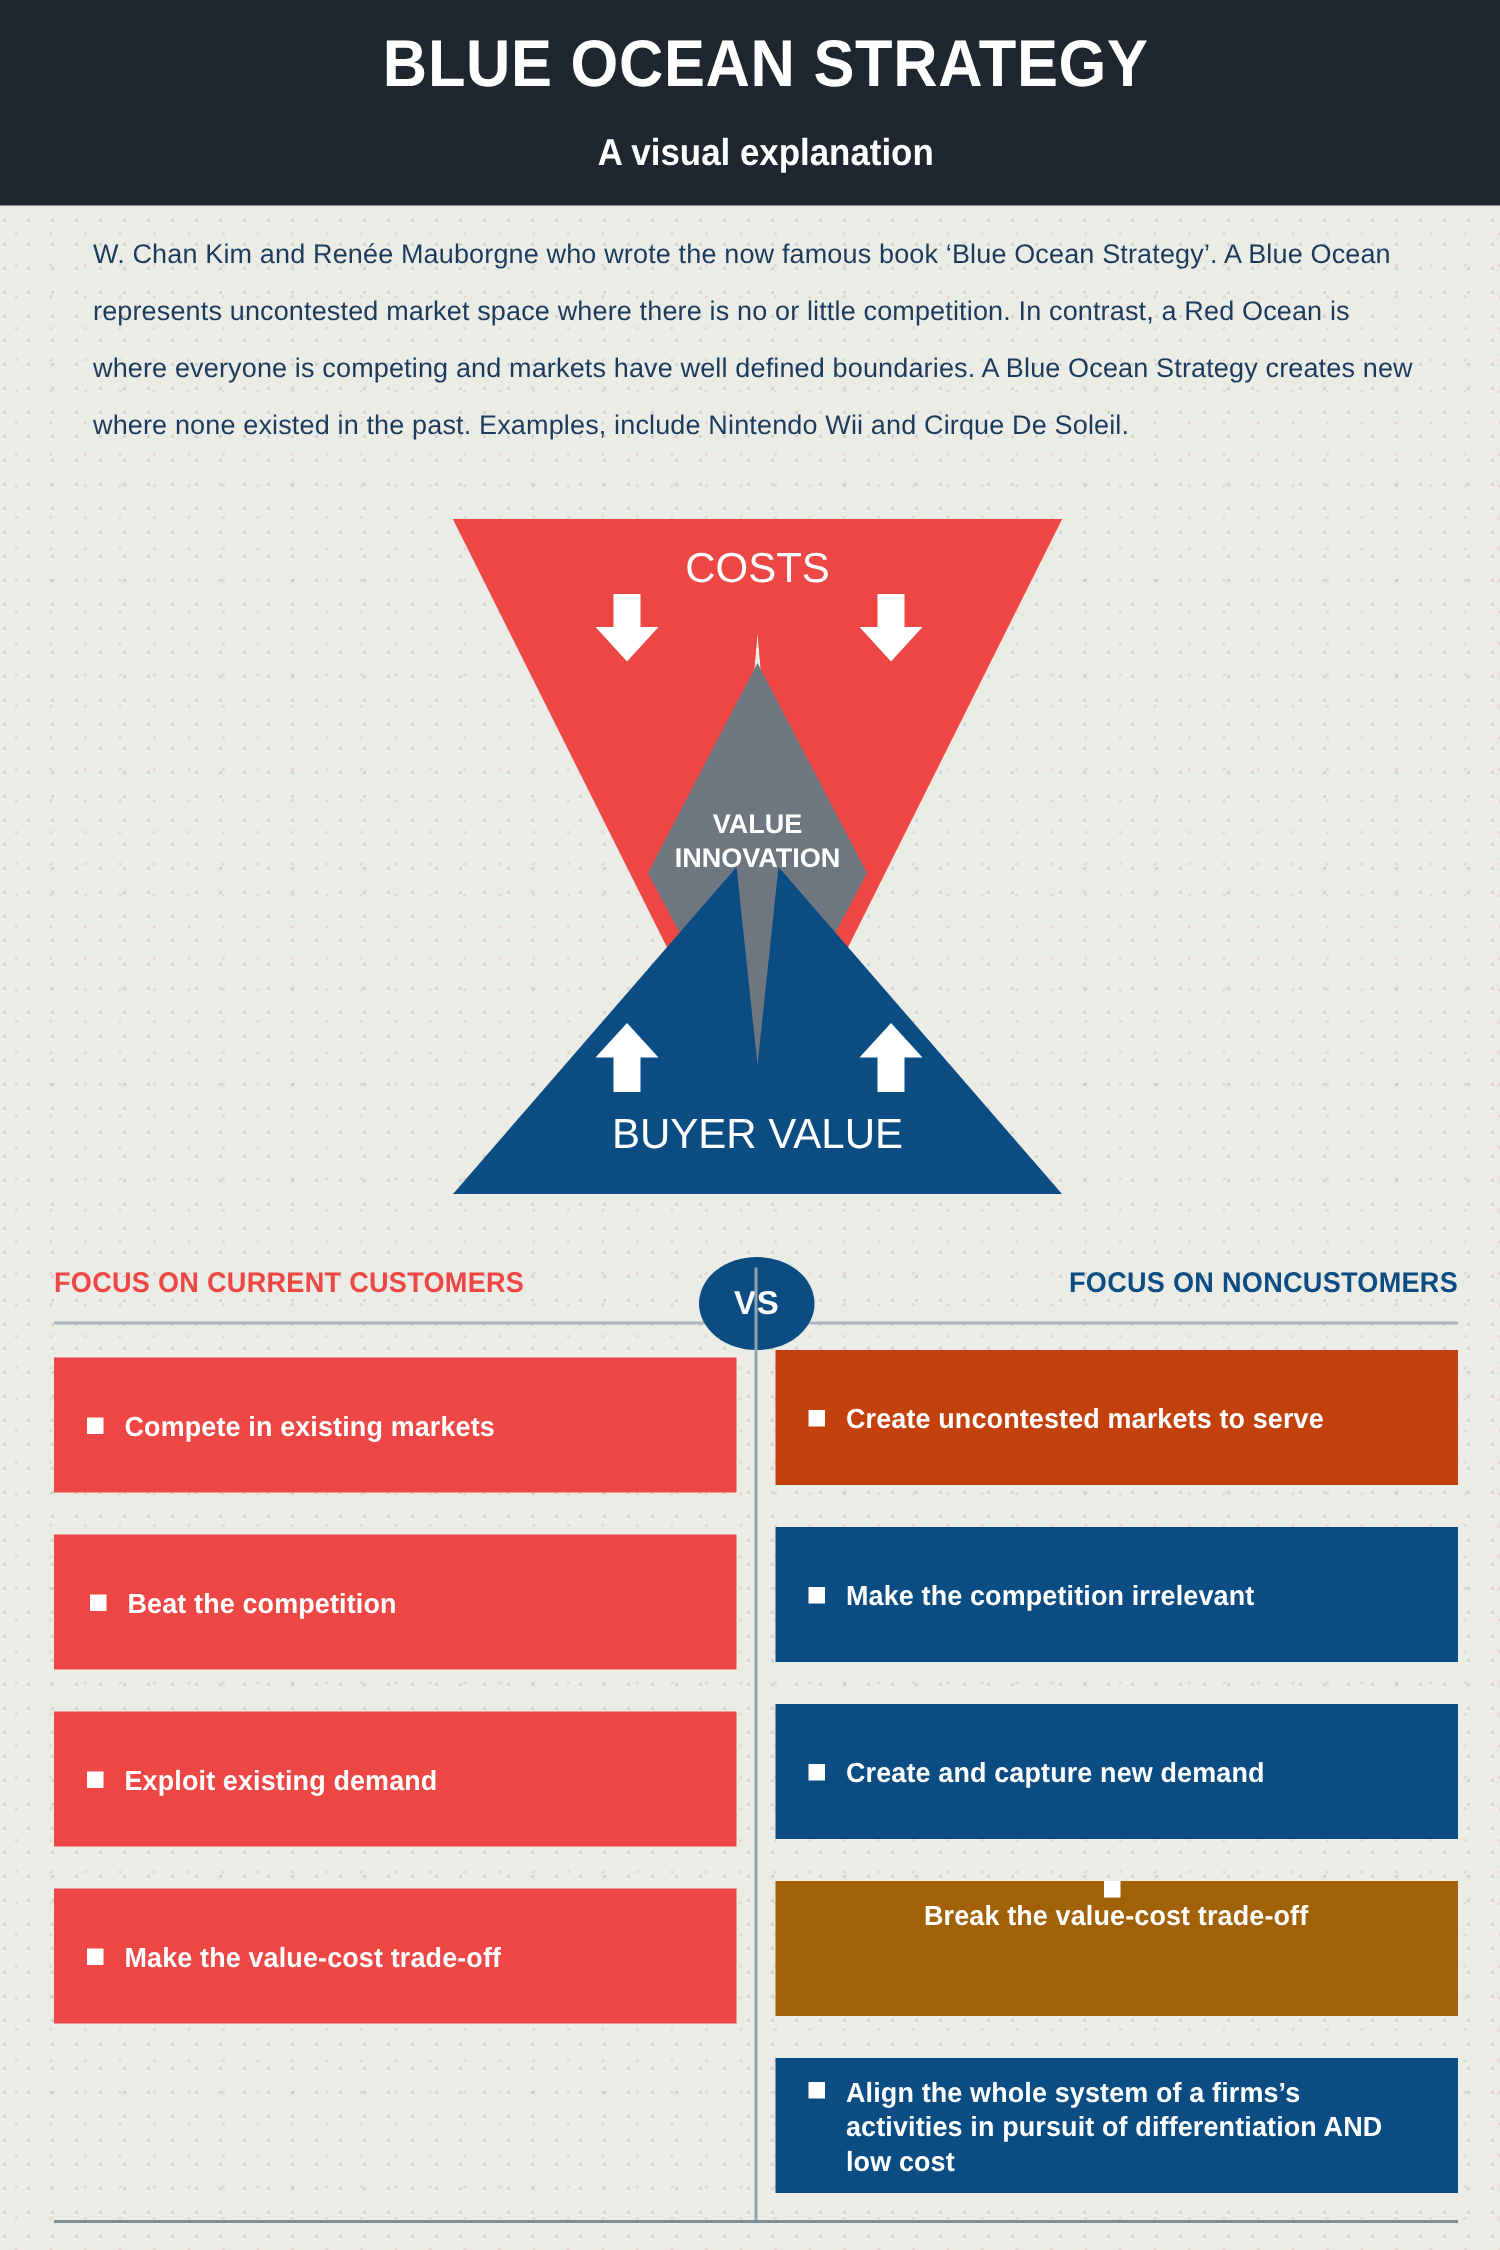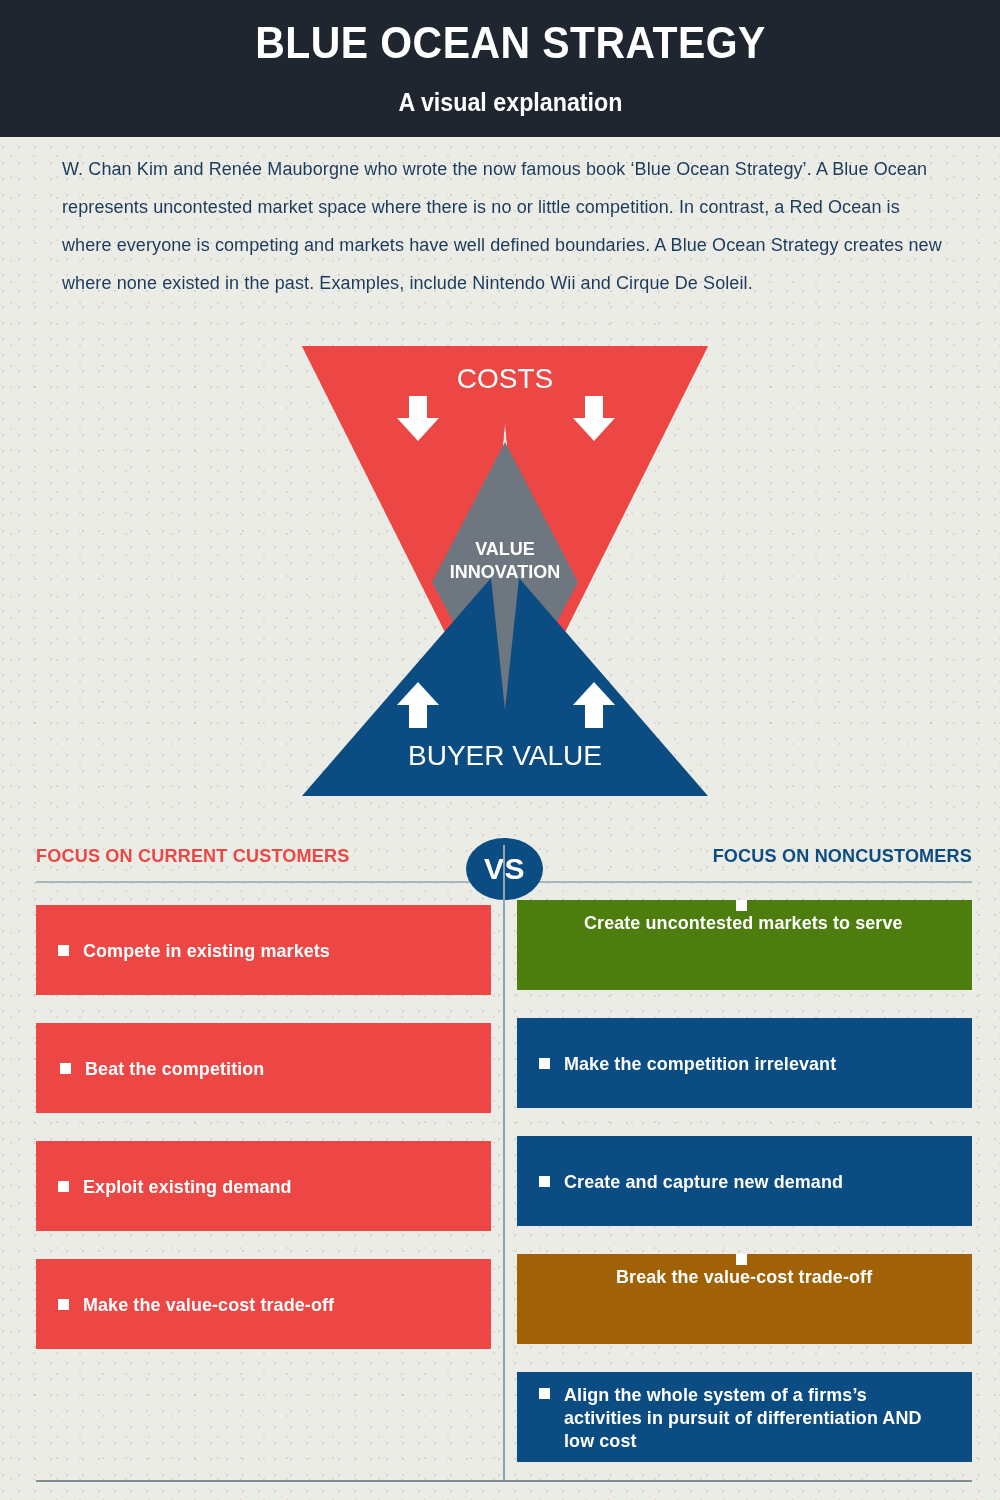--- a/index.html
+++ b/index.html
@@ -83,21 +83,21 @@
   #head-left{left:36px;color:#ec4745;transform-origin:left center;}
   #head-right{right:28px;color:#0b4c82;transform-origin:right center;}
   .headrule{
     position:absolute;height:2px;background:#aab4bb;top:36px;
   }
   #rule-left{left:36px;width:455px;}
   #rule-right{left:517px;width:455px;}
   #vs-badge{
     position:absolute;left:466px;top:-7px;width:77px;height:62px;
     background:#0b4c82;border-radius:50%;
-    color:#fff;font-size:30px;font-weight:bold;
+    color:#fff;font-size:22px;font-weight:bold;
     font-family:"Liberation Sans Narrow","Liberation Sans",sans-serif;
     display:flex;align-items:center;justify-content:center;
     letter-spacing:.5px;
   }
 
   
   #compare{position:absolute;left:0;top:905px;width:1000px;height:580px;z-index:4;}
   #v-divider{
     position:absolute;left:503px;top:-60px;width:2px;height:637px;
     background:#93a3ad;
@@ -207,21 +207,21 @@
   <div id="vs-badge" style="background: rgb(11, 76, 130);">VS</div>
 </div>
 
 <div id="compare">
   <div id="v-divider"></div>
 
   <div class="box red" style="top: 0px; height: 90px; background: rgb(236, 71, 69);">
     <span class="bullet"></span>
     <span class="boxtext">Compete in existing markets</span>
   </div>
-  <div class="box blue" style="top: -5px; height: 90px; background: #4d7c0f; flex-direction: column;">
+  <div class="box blue" style="top: -5px; height: 90px; background: #c2410c;">
     <span class="bullet"></span>
     <span class="boxtext">Create uncontested markets to serve</span>
   </div>
 
   <div class="box red" style="top: 118px; height: 90px; background: rgb(236, 71, 69); padding-left: 24px;">
     <span class="bullet"></span>
     <span class="boxtext">Beat the competition</span>
   </div>
   <div class="box blue" style="top: 113px; height: 90px; background: rgb(11, 76, 130);">
     <span class="bullet"></span>

